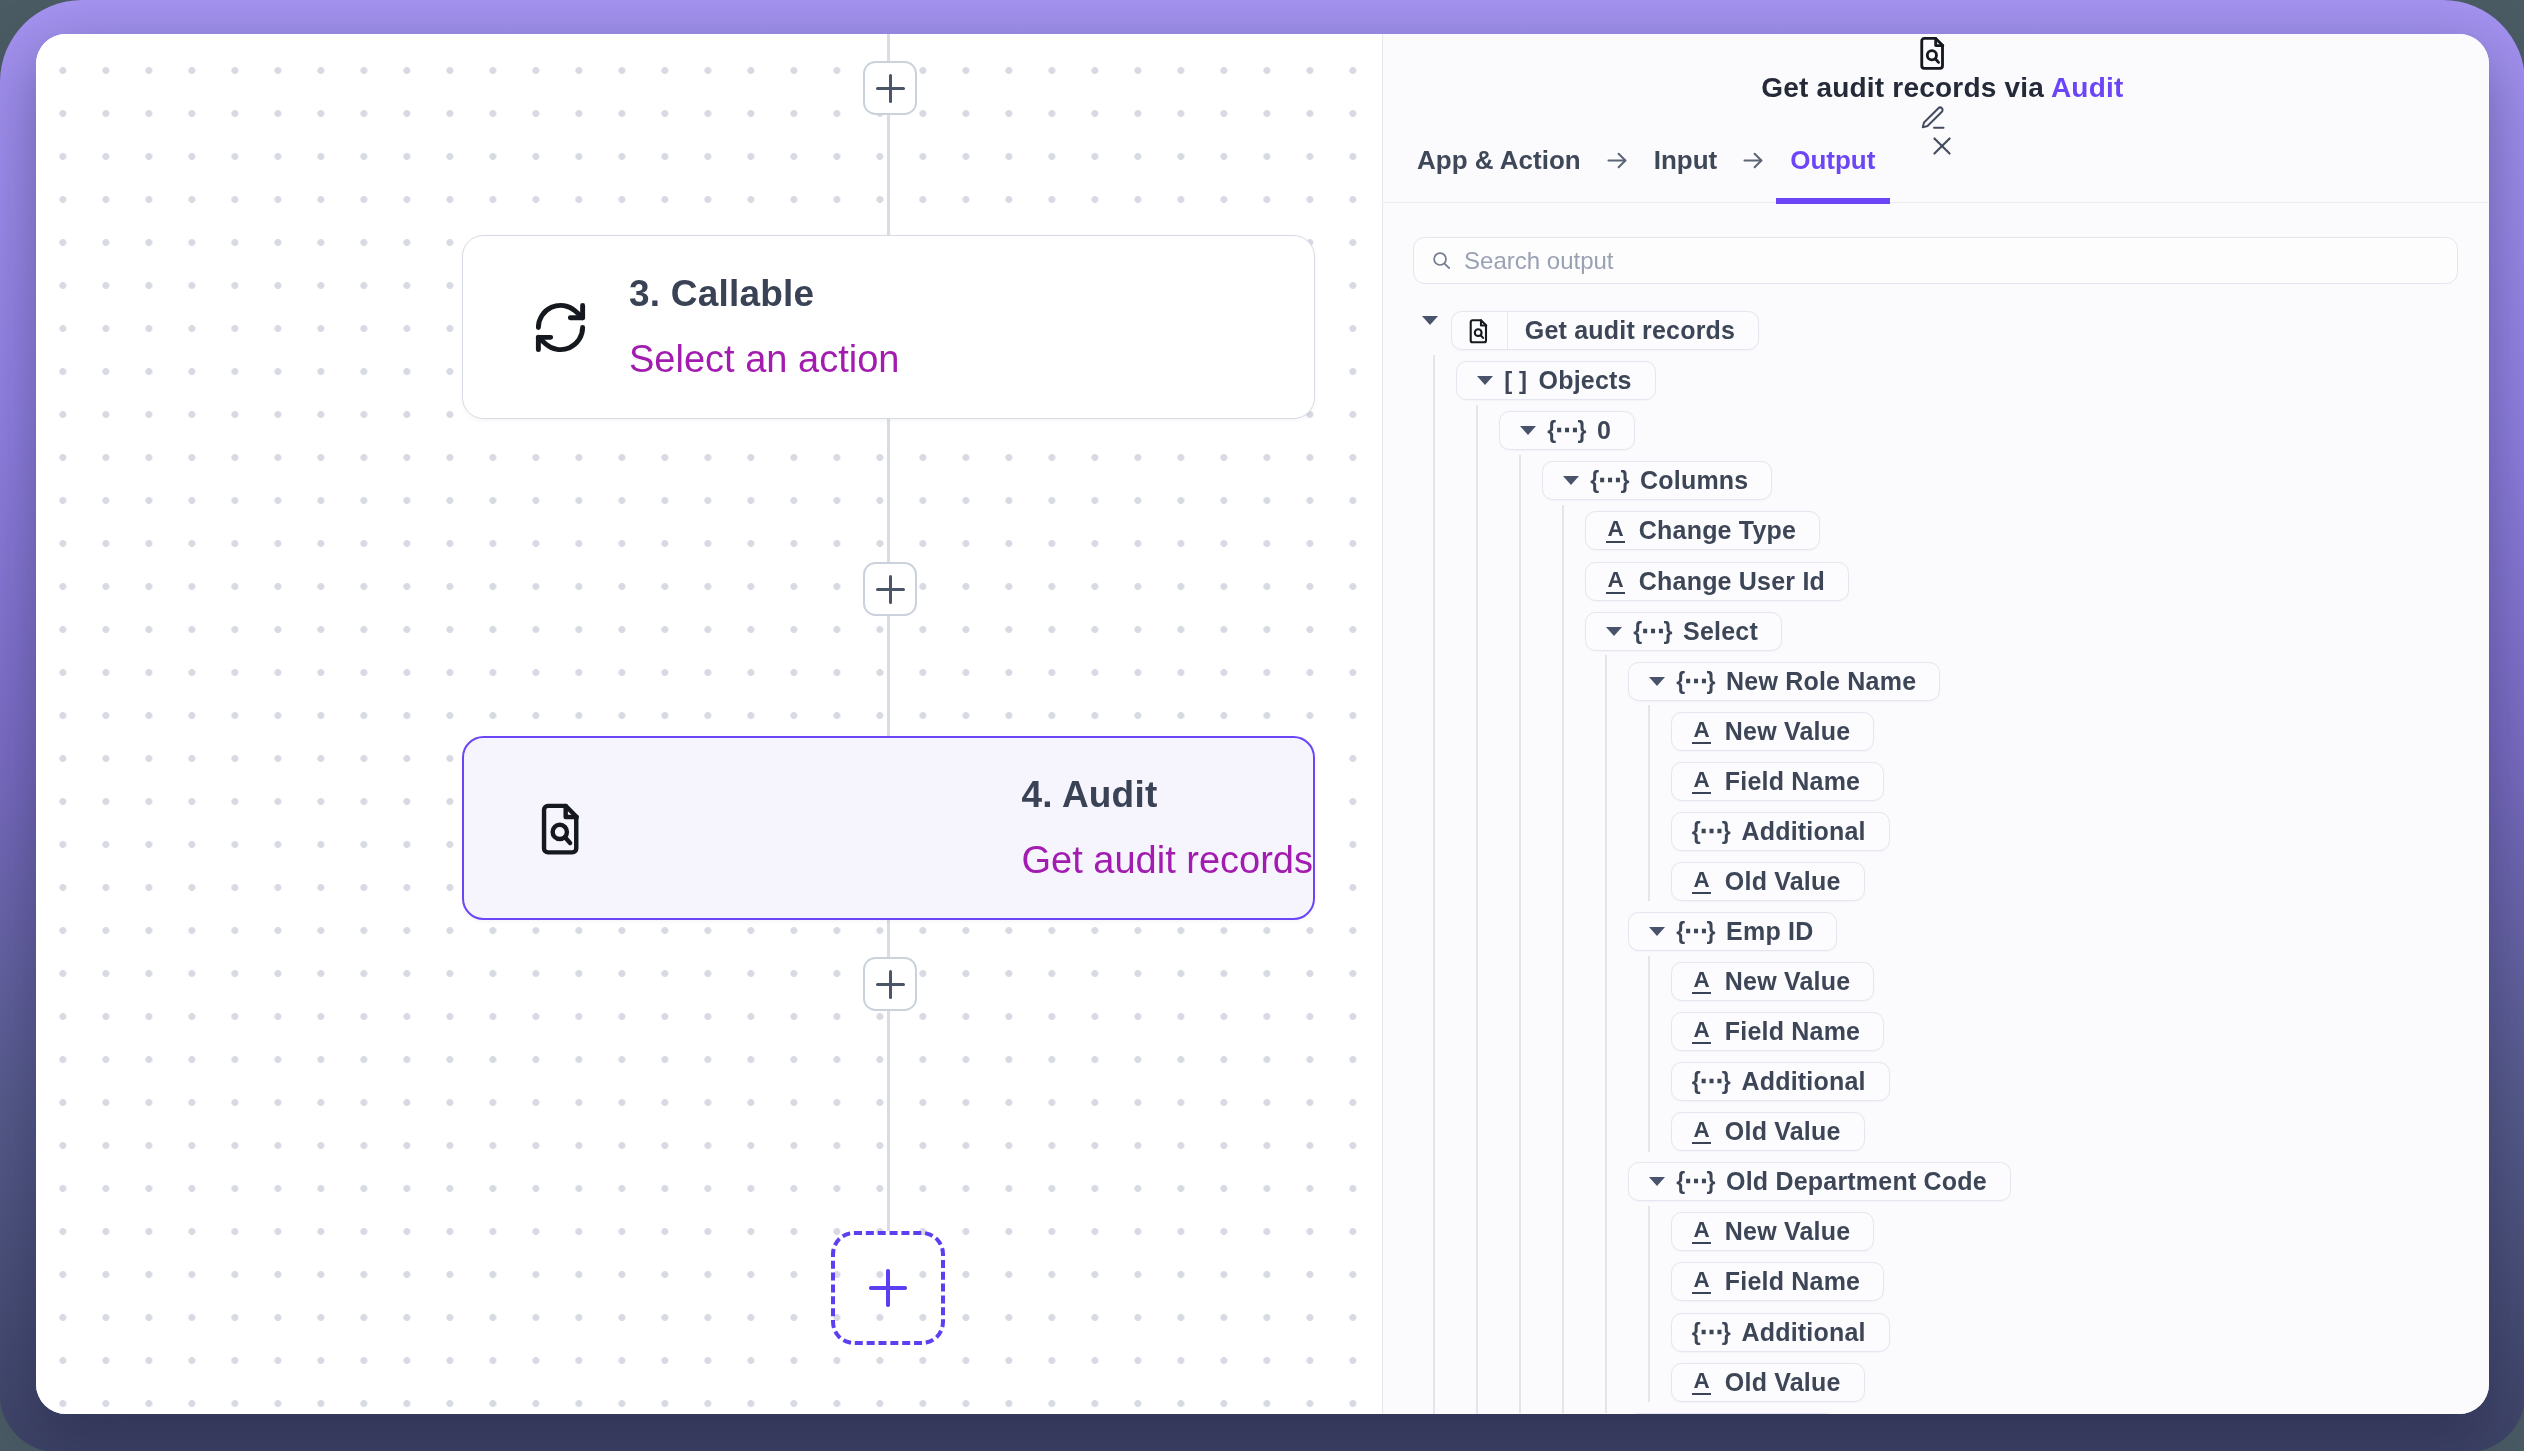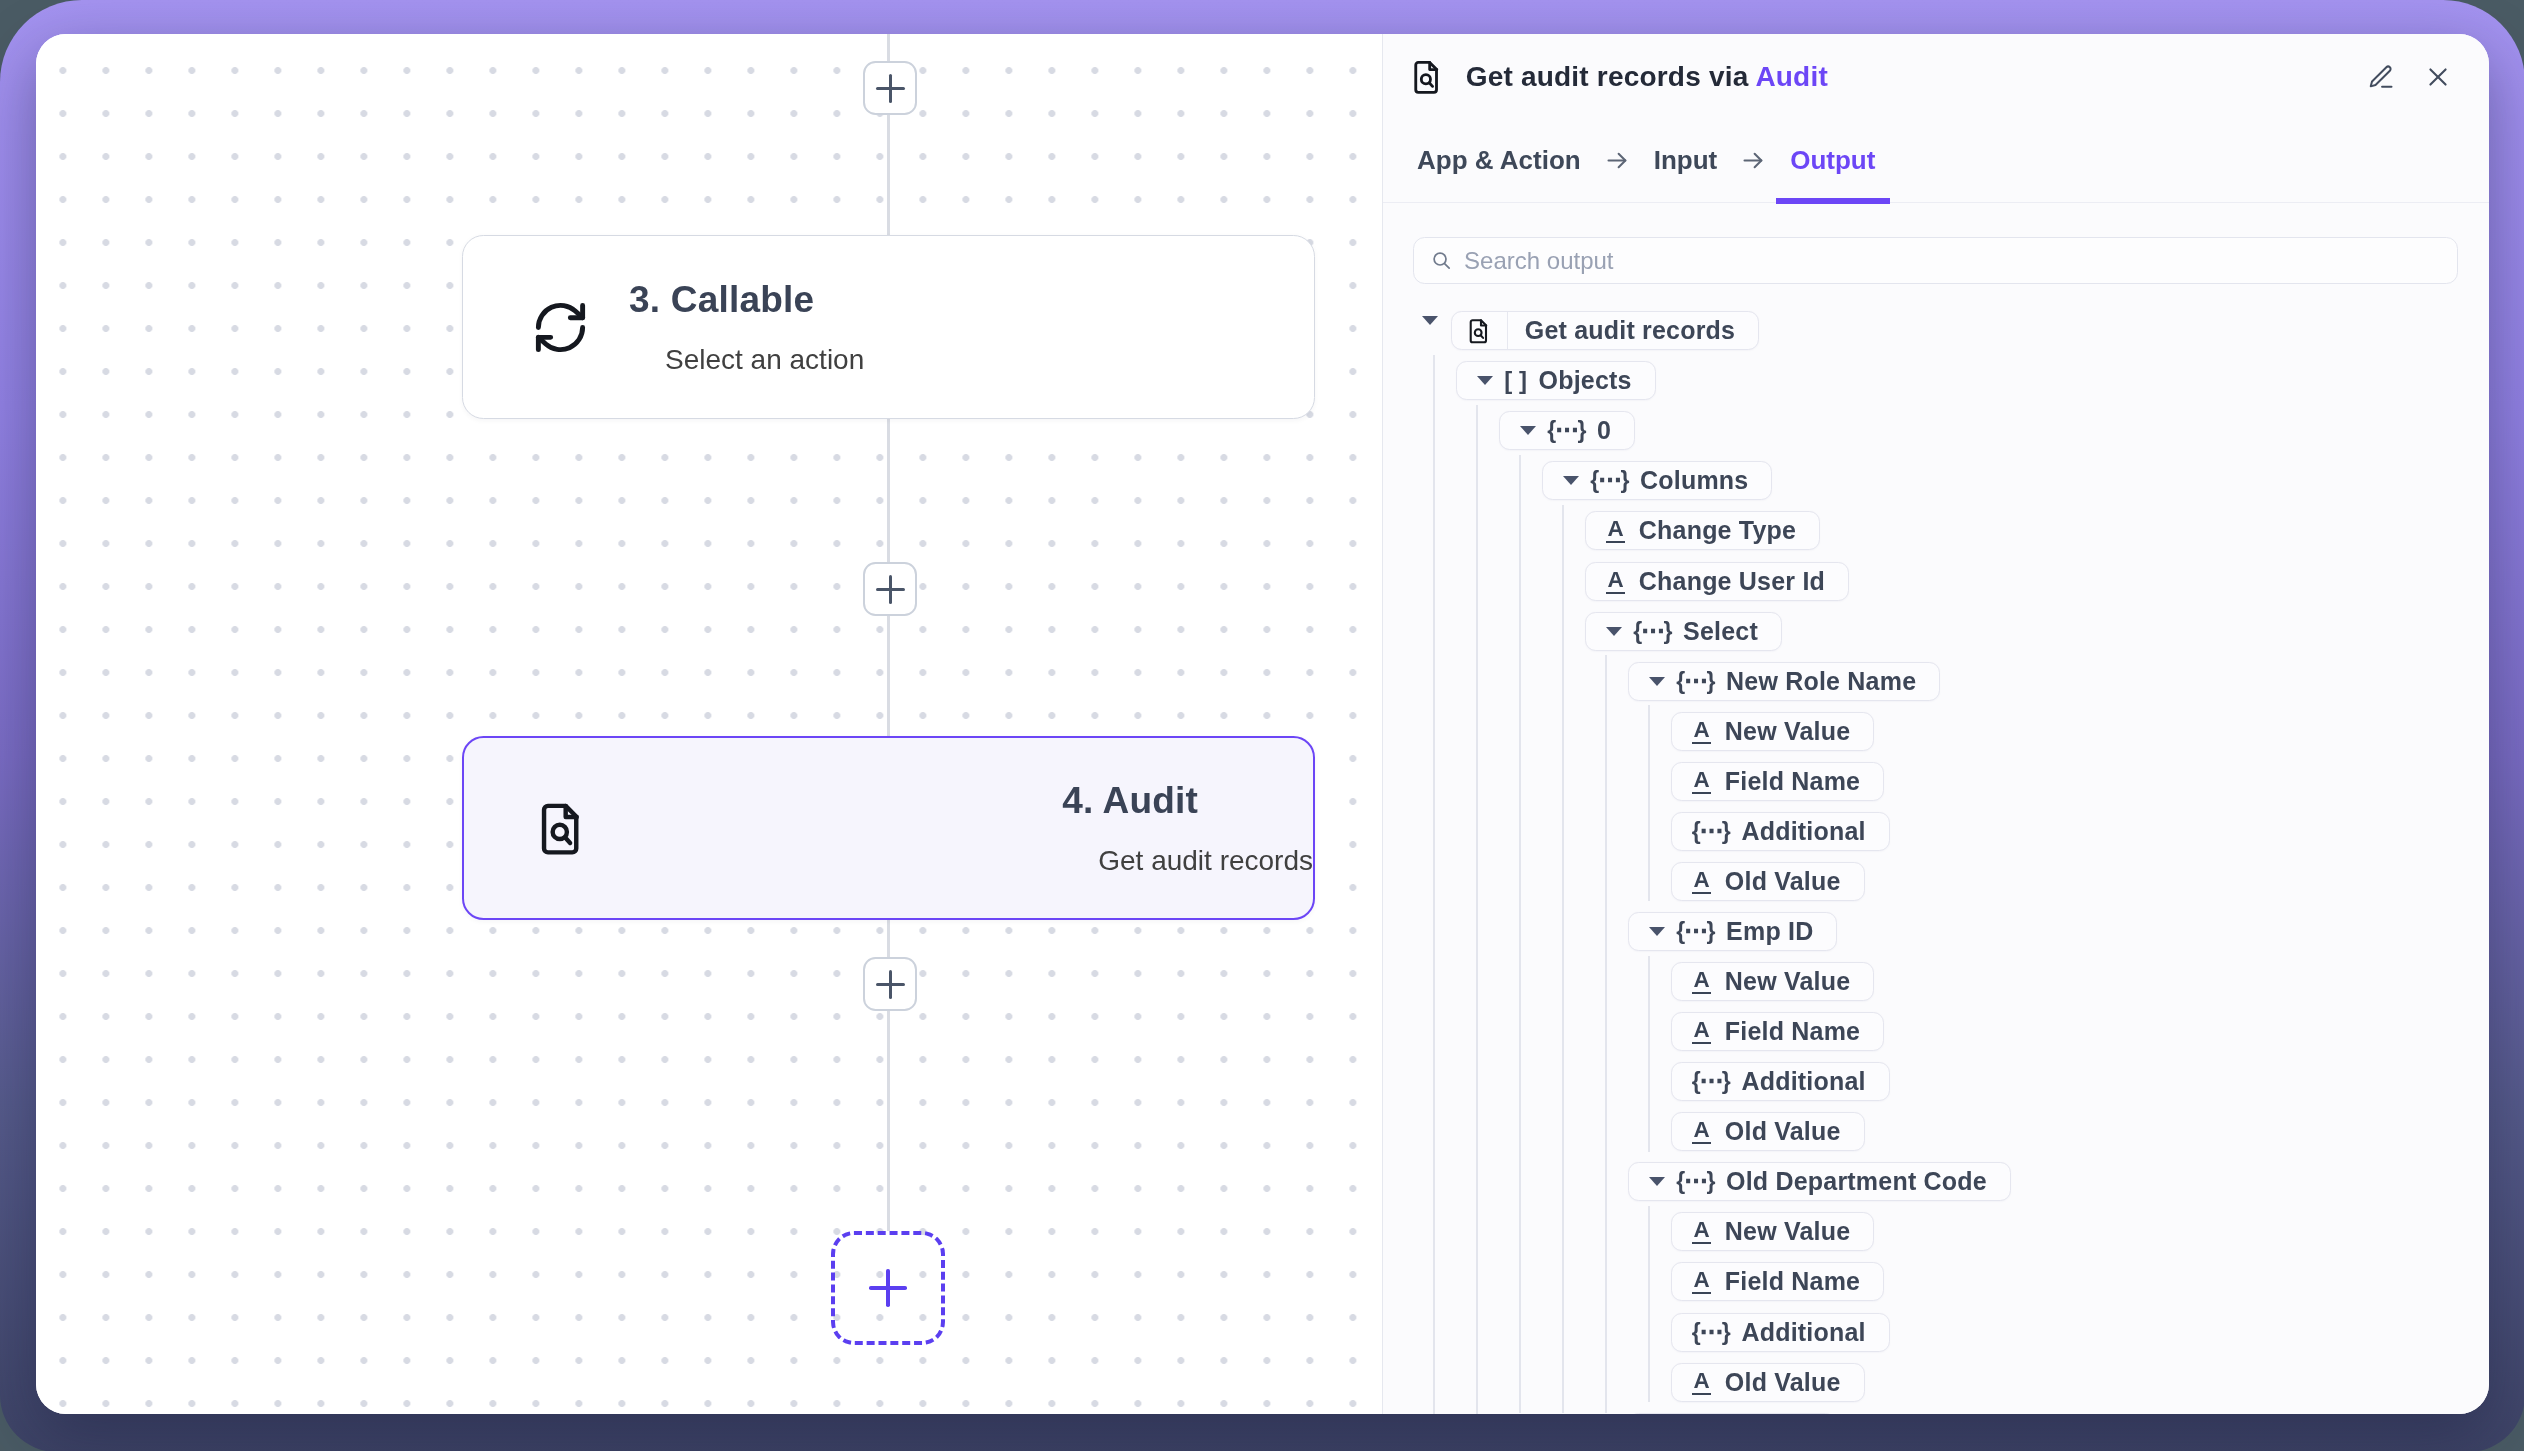--- a/index.html
+++ b/index.html
@@ -17,39 +17,39 @@
             background-size:43px 43px; background-position:5.4px 15px; }
   .connector { position:absolute; left:851px; top:0; width:2.7px; height:1197px; background:var(--line); }
   .node { position:absolute; left:426px; width:853px; height:184px; background:#ffffff;
           border:1.8px solid #d6dae3; border-radius:21.5px; display:flex; align-items:center;
           box-shadow:0 1.8px 5.4px rgba(30,35,60,.04); cursor:pointer; }
   .node.selected { border:2.7px solid var(--accent); background:#f6f5fd;justify-content:space-between; }
   .node-icon { width:59px; height:59px; margin-left:68px; margin-right:39px; color:#15181f; flex:none; }
   .node-icon svg { width:100%; height:100%; }
   .node-text { display:flex; flex-direction:column; gap:23px; }
   .node-title { font-size:37px; font-weight:700; color:#3a4356; letter-spacing:0.2px; }
-  .node-sub { font-size:28px; font-weight:400; color:#404040;margin-left:36px; }
+  .node-sub { font-size:38px; font-weight:400; color:#a21caf; }
   .plus-btn { position:absolute; left:827px; width:54px; height:54px; background:#ffffff;
               border:2.2px solid #ccd2dc; border-radius:12.5px; cursor:pointer;
               display:flex; align-items:center; justify-content:center; }
   .plus-btn .cross { position:relative; width:29px; height:29px; }
   .plus-btn .cross::before, .plus-btn .cross::after { content:""; position:absolute; background:#4a5568; border-radius:1.8px; }
   .plus-btn .cross::before { left:0; right:0; top:13px; height:3.1px; }
   .plus-btn .cross::after  { top:0; bottom:0; left:13px; width:3.1px; }
   .plus-dashed { position:absolute; left:795px; top:1197px; width:114px; height:114px;
                  border:4.5px dashed var(--accent-deep); border-radius:23px; background:transparent;
                  display:flex; align-items:center; justify-content:center; cursor:pointer; }
   .plus-dashed .cross { position:relative; width:38px; height:38px; }
   .plus-dashed .cross::before, .plus-dashed .cross::after { content:""; position:absolute; background:var(--accent-deep); border-radius:1.8px; }
   .plus-dashed .cross::before { left:0; right:0; top:17px; height:4px; }
   .plus-dashed .cross::after  { top:0; bottom:0; left:17px; width:4px; }
 
   
   .panel { position:absolute; left:1347px; top:0; right:0; height:100%; background:var(--panel-bg); overflow:hidden; }
-  .panel-header { position:absolute; left:0; top:0; right:0; height:85px; display:flex; align-items:center; padding:0 32px 0 25px; }
+  .panel-header { position:absolute; left:0; top:0; right:0; height:85px; display:flex; align-items:center; padding:0 32px 0 25px;flex-direction:column; }
   .hdr-icon { width:38px; height:38px; color:#15181f; flex:none; }
   .hdr-icon svg { width:100%; height:100%; }
   .hdr-title { margin-left:19.7px; font-size:28px; font-weight:600; color:#242a38; letter-spacing:0.2px; }
   .hdr-title .accent { color:var(--accent); }
   .hdr-spacer { flex:1; }
   .icon-btn { width:39px; height:39px; display:flex; align-items:center; justify-content:center; cursor:pointer; color:#424c5e; }
   .icon-btn svg { width:28px; height:28px; }
   .icon-btn + .icon-btn { margin-left:18px; }
 
   .tabs { position:absolute; left:0; top:85px; right:0; height:84px; display:flex; align-items:stretch;

